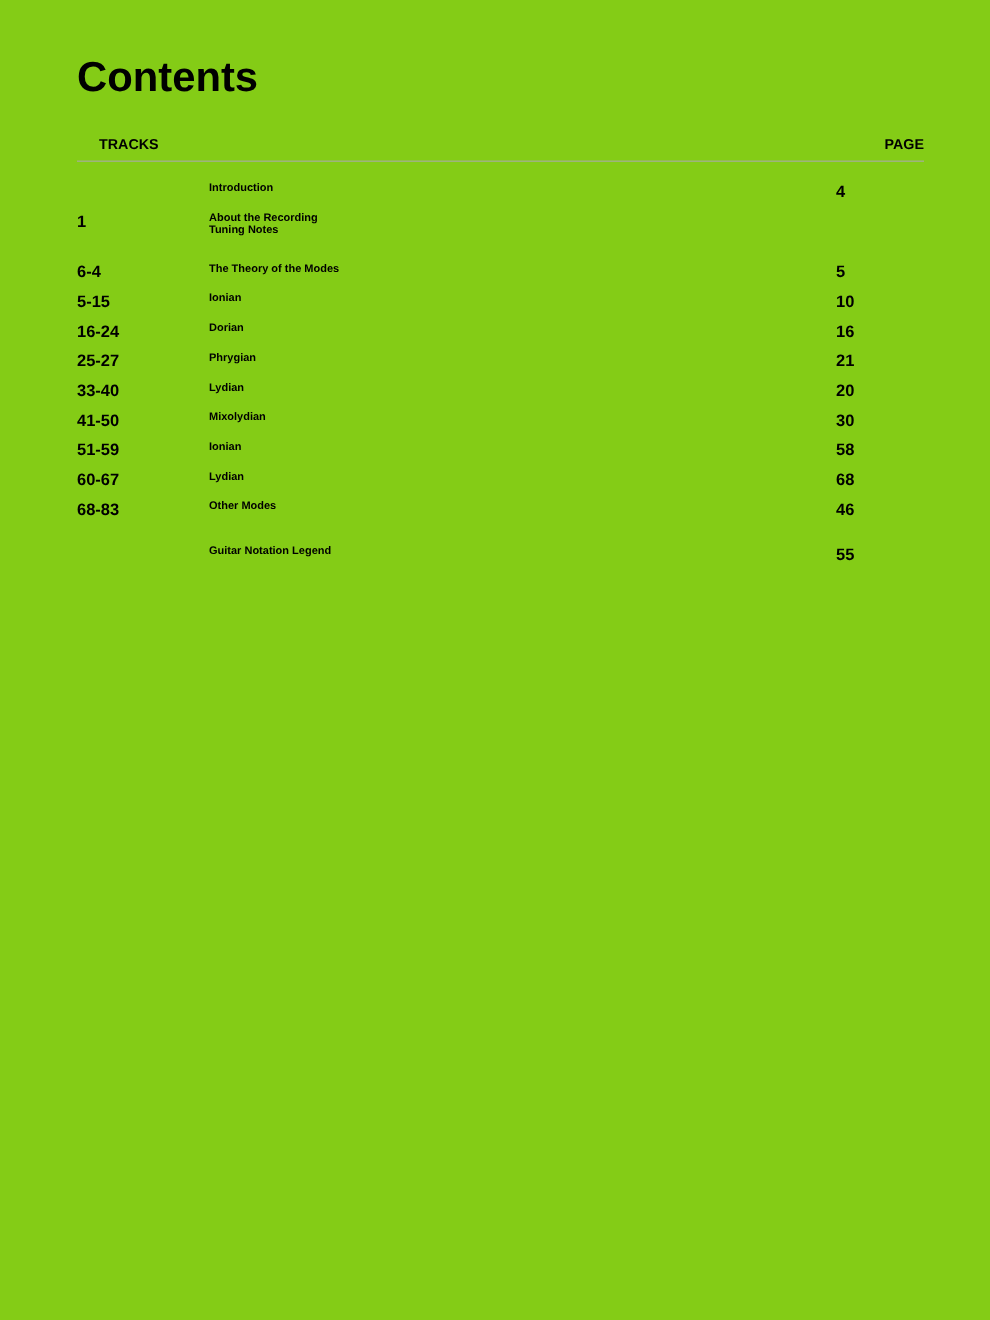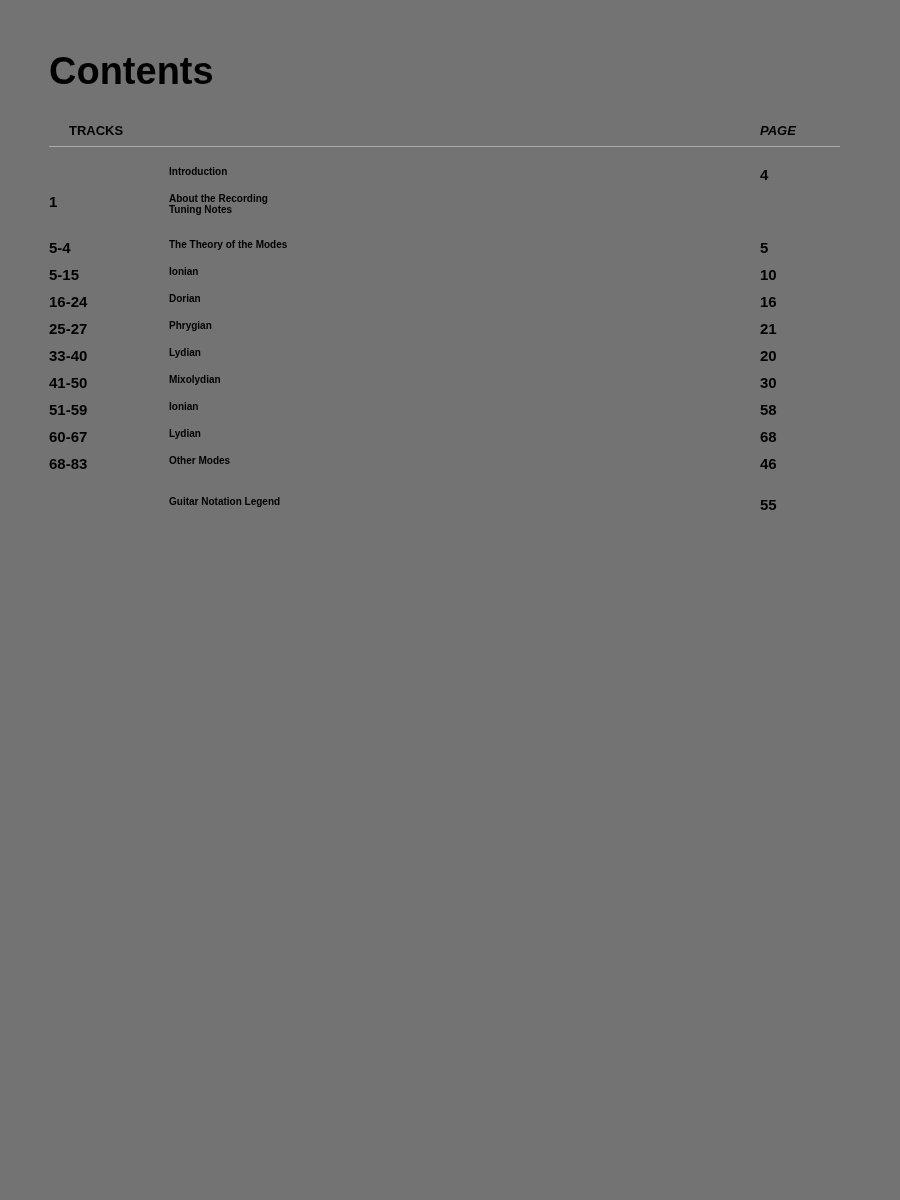--- a/index.html
+++ b/index.html
@@ -9,24 +9,24 @@
     }
 
     body {
       background-color: #f0eeeb;
       font-family: Arial, Helvetica, sans-serif;
       width: 900px;
       min-height: 1200px;
     }
 
     .page {
-      background-color: #737373;
+      background-color: #84cc16;
       width: 900px;
       min-height: 1200px;
-      padding: 50px 60px 50px 49px;
+      padding: 50px 60px 50px 70px;
     }
 
     .page-title {
       font-size: 38px;
       font-weight: 900;
       color: #000000;
       margin-bottom: 30px;
       font-family: Arial Black, Arial, Helvetica, sans-serif;
     }
 
@@ -48,23 +48,22 @@
     .header-tracks {
       padding-left: 20px;
       width: 120px;
     }
 
     .header-title {
       width: auto;
     }
 
     .header-page {
-      text-align: left;
+      text-align: right;
       width: 80px;
-      font-style: italic;
     }
 
     .content-row td {
       padding: 5px 0;
       vertical-align: top;
     }
 
     .col-tracks {
       font-size: 15px;
       font-weight: 900;
@@ -123,21 +122,21 @@
         </tr>
         <tr class="content-row">
           <td class="col-tracks">1</td>
           <td class="col-title">About the Recording<br>Tuning Notes</td>
           <td class="col-page"></td>
         </tr>
         <tr class="spacer-row">
           <td colspan="3"></td>
         </tr>
         <tr class="content-row">
-          <td class="col-tracks">5-4</td>
+          <td class="col-tracks">6-4</td>
           <td class="col-title">The Theory of the Modes</td>
           <td class="col-page">5</td>
         </tr>
         <tr class="content-row">
           <td class="col-tracks">5-15</td>
           <td class="col-title">Ionian</td>
           <td class="col-page">10</td>
         </tr>
         <tr class="content-row">
           <td class="col-tracks">16-24</td>

